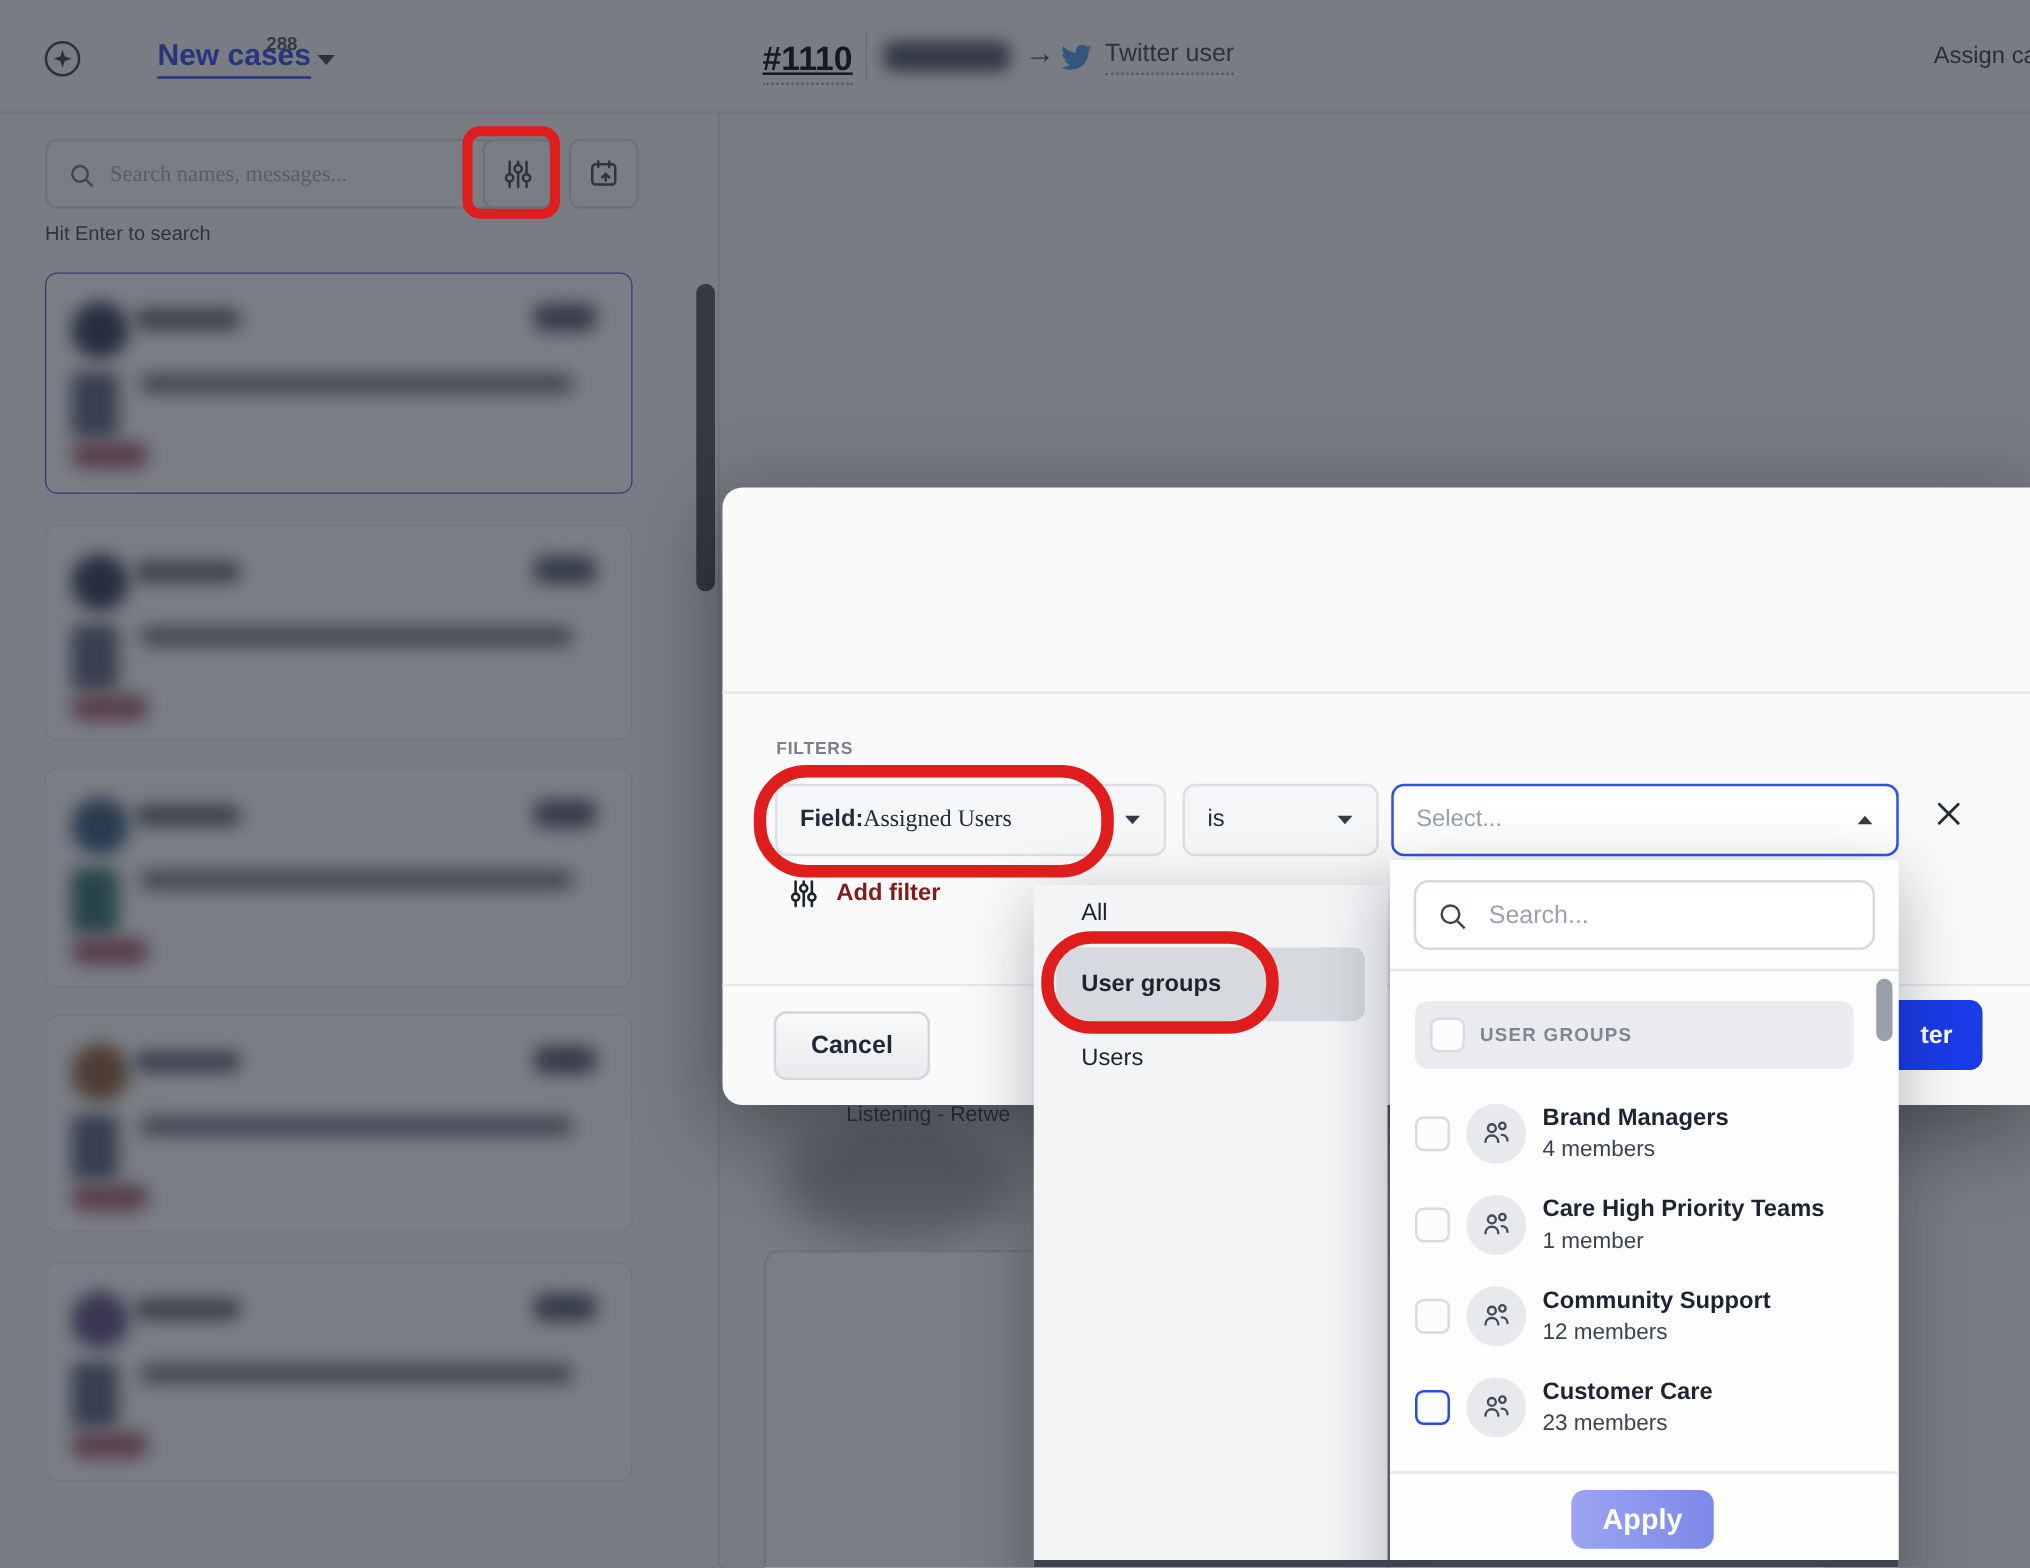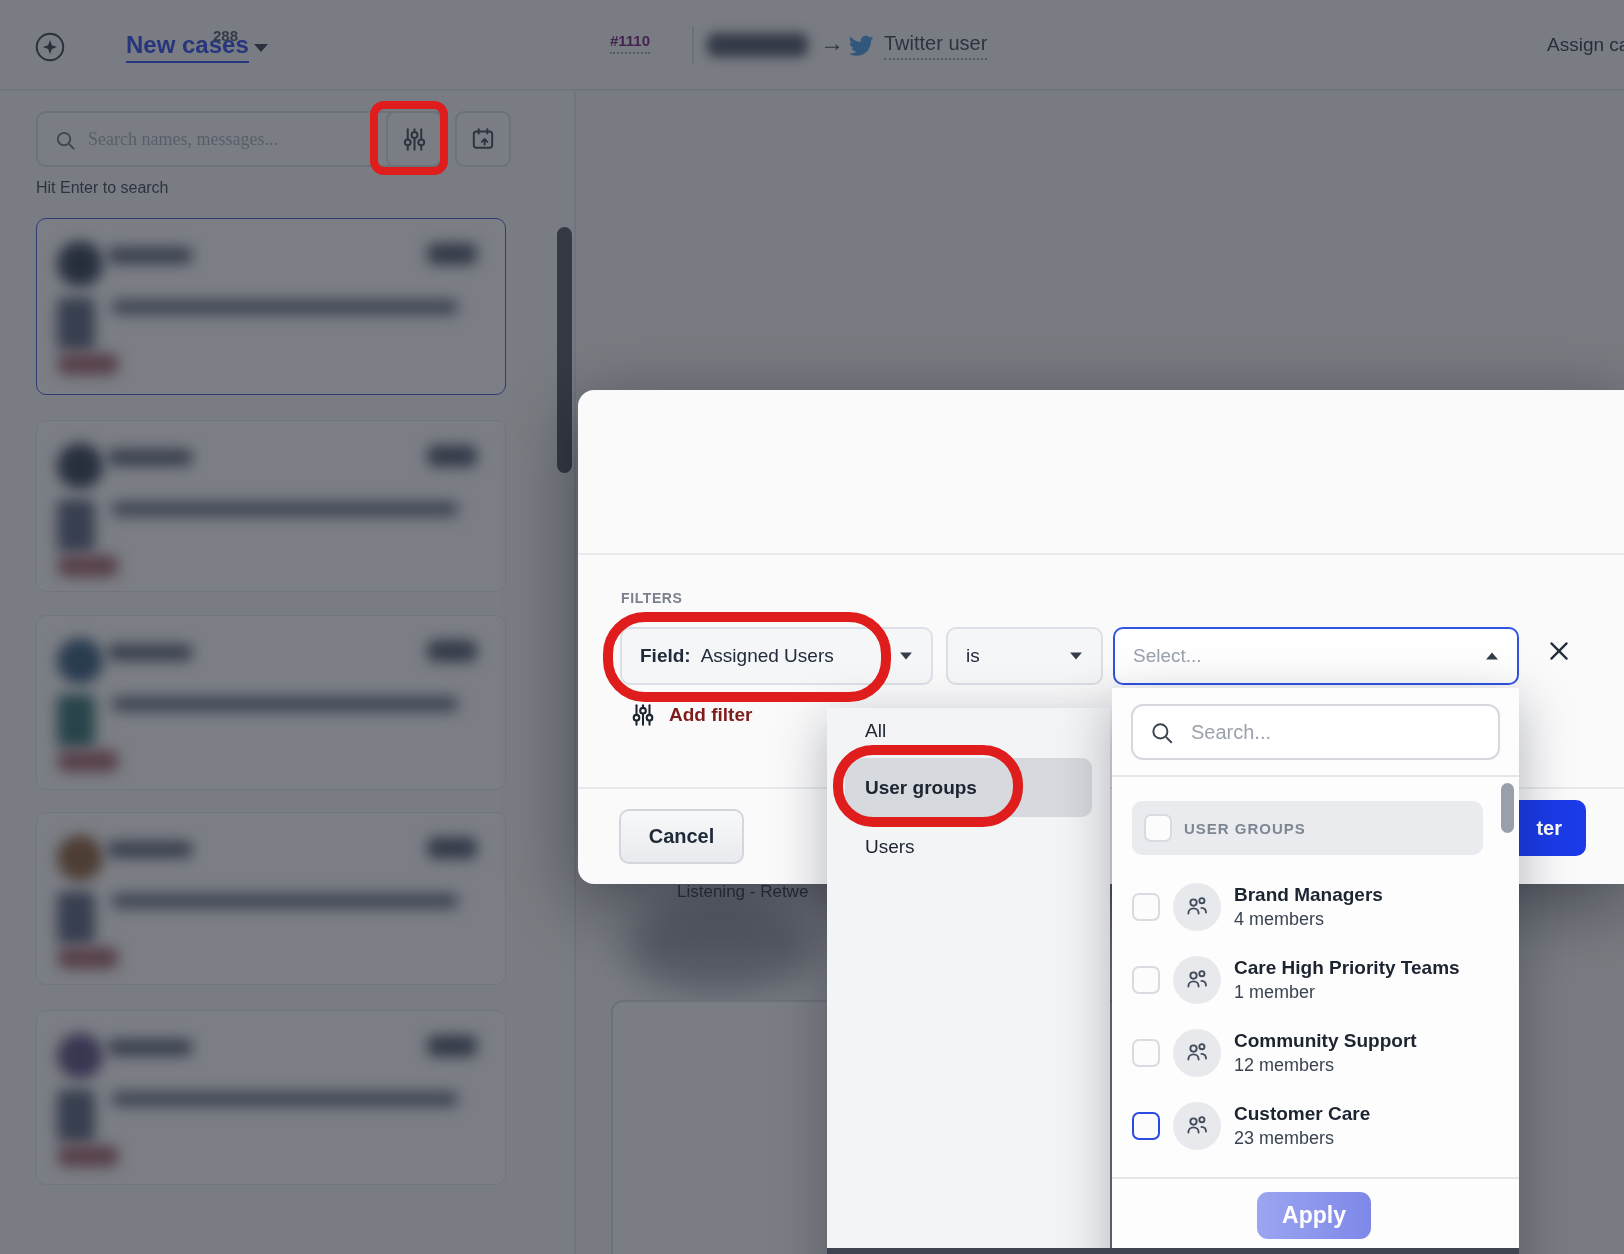--- a/index.html
+++ b/index.html
@@ -12,21 +12,21 @@
   .topbar { left:0; top:0; width:1624px; height:91px; background:#f7f7f8; border-bottom:2px solid #e2e4e8; z-index:1; }
   .sidebar { left:0; top:91px; width:576px; height:1163px; background:#f7f7f8; border-right:2px solid #e2e4e8; z-index:1; }
   .mainarea { left:578px; top:91px; width:1046px; height:1163px; background:#f5f5f6; z-index:1; }
 
   .sparkle-badge { left:35px; top:32px; width:30px; height:30px; color:#343c4a; }
   .newcases { left:82px; top:31px; font-size:24px; font-weight:bold; color:#2b46e8; border-bottom:2.5px solid #2b46e8; padding-bottom:2px; cursor:pointer;margin-left:44px; }
   .count-sup { left:213px; top:27px; font-size:15px; font-weight:bold; color:#4e5663; }
   .tri-down { width:0; height:0; border-left:7px solid transparent; border-right:7px solid transparent; border-top:8px solid #343c4a; }
   .tri-up { width:0; height:0; border-left:7px solid transparent; border-right:7px solid transparent; border-bottom:8px solid #343c4a; }
 
-  .case-id { left:610px; top:32px; font-size:15px; font-weight:600; color:#701a75; border-bottom:2px dotted #9aa3b0; padding-bottom:3px; }
+  .case-id { left:610px; top:32px; font-size:27px; font-weight:600; color:#000000; border-bottom:2px dotted #9aa3b0; padding-bottom:3px;text-decoration:underline; }
   .tb-divider { left:692px; top:26px; width:2px; height:38px; background:#d8dbe0; }
   .name-blob { left:707px; top:33px; width:101px; height:24px; border-radius:8px; background:#495163; filter:blur(6px); }
   .arrow-glyph { left:820px; top:29px; font-size:24px; color:#39424f; }
   .twitter-ic { left:848px; top:33px; width:26px; height:26px; }
   .twitter-user { left:884px; top:32px; font-size:20px; color:#39424f; border-bottom:2px dotted #9aa3b0; padding-bottom:3px; }
   .assign-case { left:1547px; top:34px; font-size:19px; color:#2d3644; white-space:nowrap; }
 
   .sb-search { left:36px; top:111px; width:410px; height:56px; border:2px solid #d9dce1; border-radius:10px; background:#fbfbfc; }
   .sb-search input { position:absolute; left:50px; top:0; width:300px; height:52px; border:0; outline:0; background:transparent; font-size:18px; color:#3c4452; font-family:Liberation Serif, serif; }
   .sb-search input::placeholder { color:#a6acb8; }
@@ -221,21 +221,21 @@
   <div class="abs overlay"></div>
 
   <div class="abs modal">
     <div class="m-search-wrap">
     </div>
     <div class="m-divider"></div>
     <div class="filters-label">FILTERS</div>
 
     <div class="dd dd-field">
       <span style="font-weight:bold;">Field:</span>
-      <span style="margin-left:10px;">Assigned Users</span>
+      <span style="margin-left:0;font-family:Liberation Serif, serif;">Assigned Users</span>
       <span class="grow"></span>
       <span class="tri-down" style="transform:scale(.85);"></span>
     </div>
     <div class="dd dd-is">
       <span>is</span>
       <span class="grow"></span>
       <span class="tri-down" style="transform:scale(.85);"></span>
     </div>
     <div class="dd dd-select">
       <span class="ph">Select...</span>

